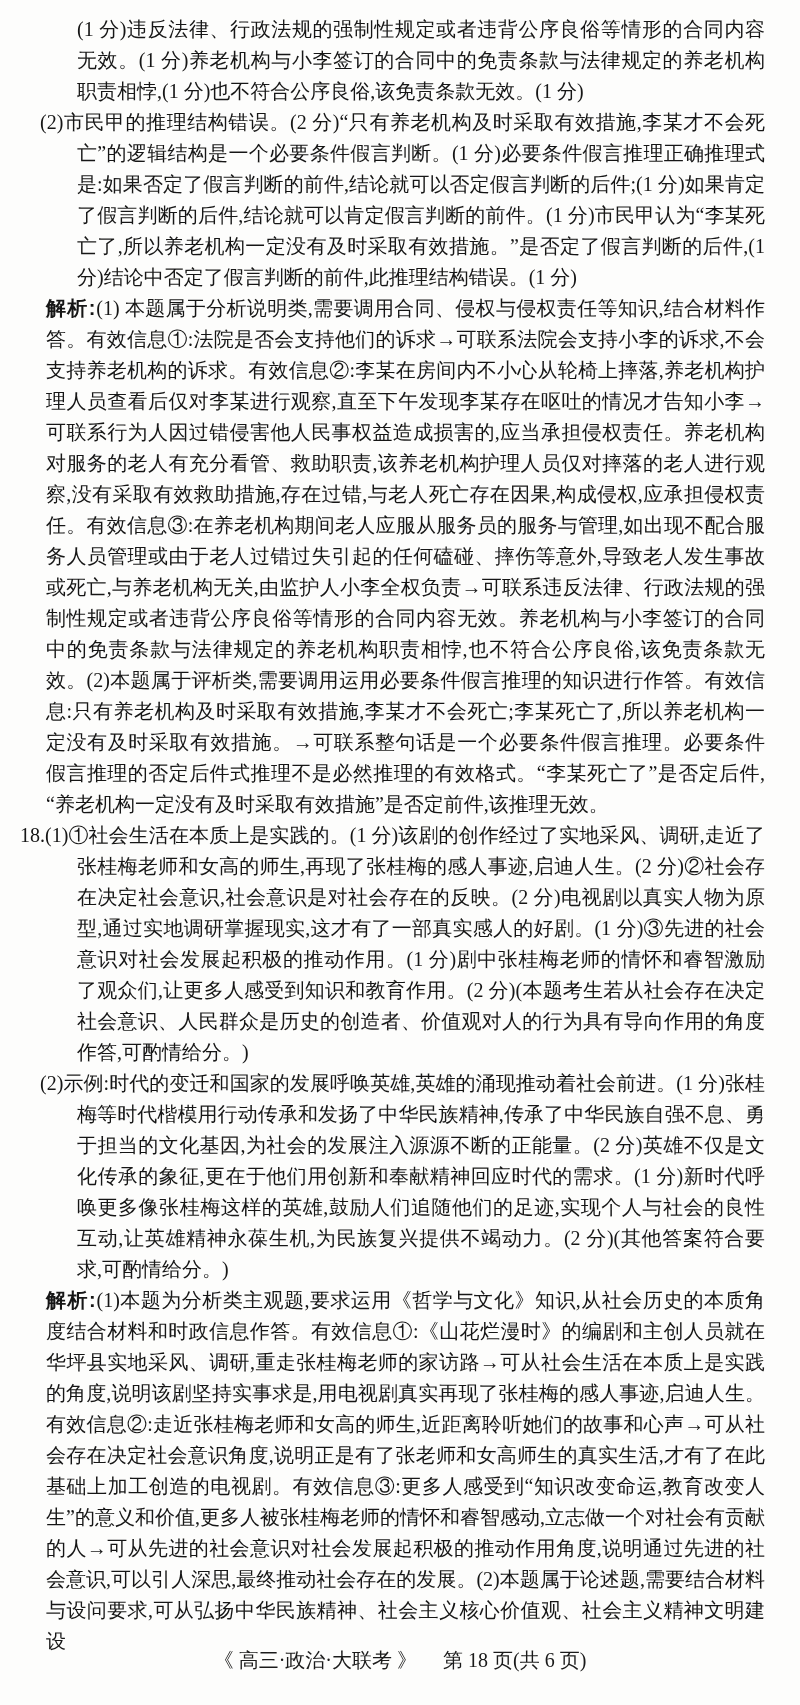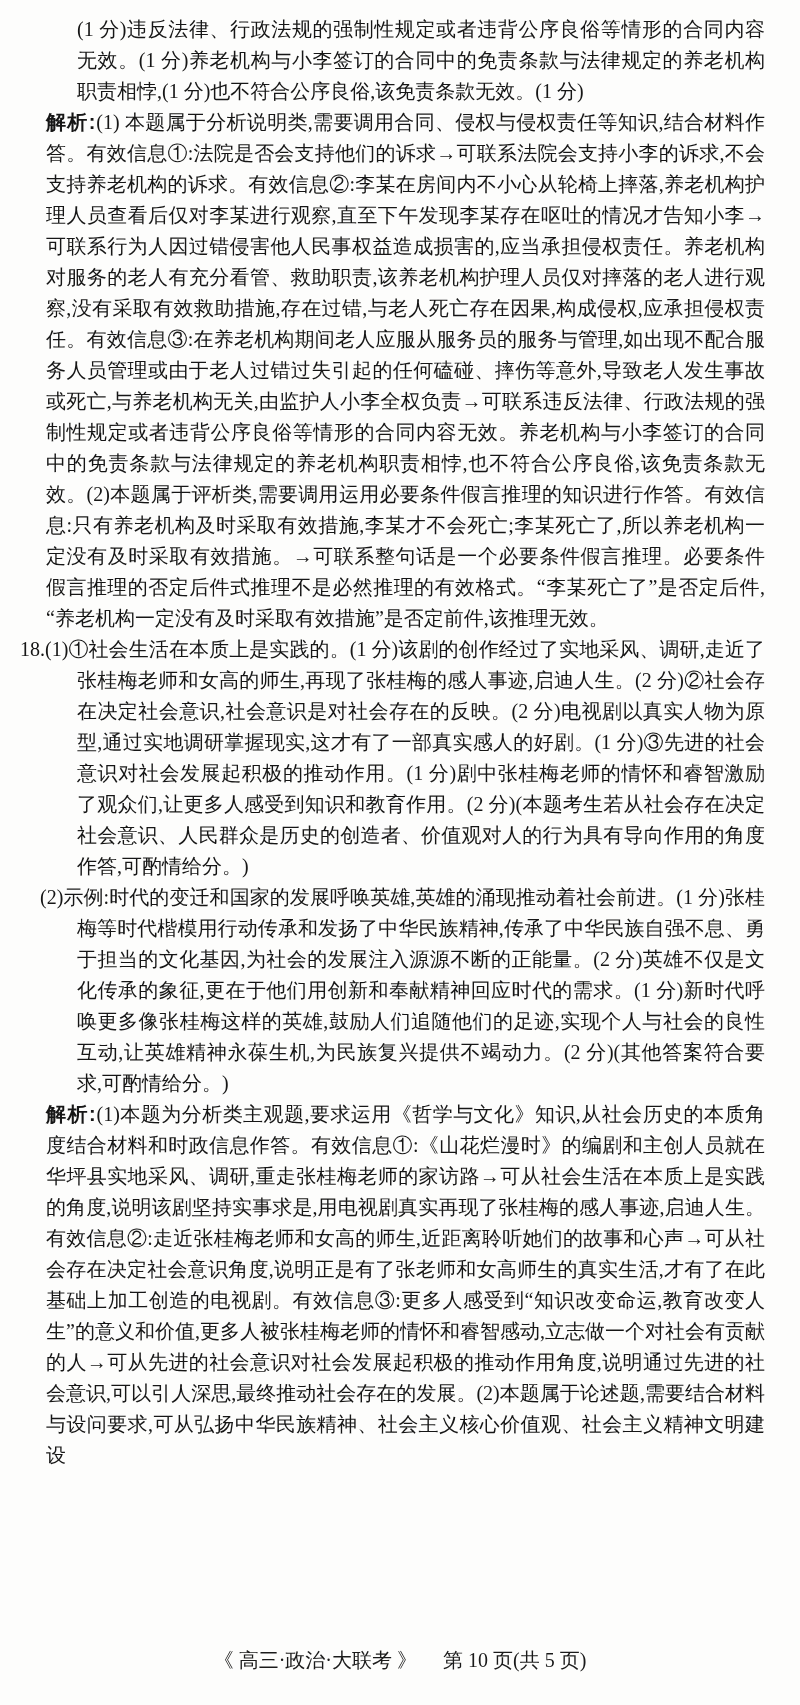--- a/index.html
+++ b/index.html
@@ -46,35 +46,38 @@
 </head>
 <body>
 
 <div class="page-wrap">
   <div class="page">
 
     <p class="ans-cont">
       <span>(1 分)违反法律、行政法规的强制性规定或者违背公序良俗等情形的合同内容无效。(1 分)养老机构与小李签订的合同中的免责条款与法律规定的养老机构职责相悖,(1 分)也不符合公序良俗,该免责条款无效。(1 分)</span>
     </p>
 
+    <p class="ans-hang">
+      <span>(2)</span><span>市民甲的推理结构错误。(2 分)“只有养老机构及时采取有效措施,李某才不会死亡”的逻辑结构是一个必要条件假言判断。(1 分)必要条件假言推理正确推理式是:如果否定了假言判断的前件,结论就可以否定假言判断的后件;(1 分)如果肯定了假言判断的后件,结论就可以肯定假言判断的前件。(1 分)市民甲认为“李某死亡了,所以养老机构一定没有及时采取有效措施。”是否定了假言判断的后件,(1 分)结论中否定了假言判断的前件,此推理结构错误。(1 分)</span>
+    </p>
 
     <p class="analysis">
       <span class="analysis-label">解析:</span><span>(1) 本题属于分析说明类,需要调用合同、侵权与侵权责任等知识,结合材料作答。有效信息①:法院是否会支持他们的诉求→可联系法院会支持小李的诉求,不会支持养老机构的诉求。有效信息②:李某在房间内不小心从轮椅上摔落,养老机构护理人员查看后仅对李某进行观察,直至下午发现李某存在呕吐的情况才告知小李→可联系行为人因过错侵害他人民事权益造成损害的,应当承担侵权责任。养老机构对服务的老人有充分看管、救助职责,该养老机构护理人员仅对摔落的老人进行观察,没有采取有效救助措施,存在过错,与老人死亡存在因果,构成侵权,应承担侵权责任。有效信息③:在养老机构期间老人应服从服务员的服务与管理,如出现不配合服务人员管理或由于老人过错过失引起的任何磕碰、摔伤等意外,导致老人发生事故或死亡,与养老机构无关,由监护人小李全权负责→可联系违反法律、行政法规的强制性规定或者违背公序良俗等情形的合同内容无效。养老机构与小李签订的合同中的免责条款与法律规定的养老机构职责相悖,也不符合公序良俗,该免责条款无效。(2)本题属于评析类,需要调用运用必要条件假言推理的知识进行作答。有效信息:只有养老机构及时采取有效措施,李某才不会死亡;李某死亡了,所以养老机构一定没有及时采取有效措施。→可联系整句话是一个必要条件假言推理。必要条件假言推理的否定后件式推理不是必然推理的有效格式。“李某死亡了”是否定后件,“养老机构一定没有及时采取有效措施”是否定前件,该推理无效。</span>
     </p>
 
     <p class="ans-hang-num">
       <span>18.</span><span>(1)</span><span>①社会生活在本质上是实践的。(1 分)该剧的创作经过了实地采风、调研,走近了张桂梅老师和女高的师生,再现了张桂梅的感人事迹,启迪人生。(2 分)②社会存在决定社会意识,社会意识是对社会存在的反映。(2 分)电视剧以真实人物为原型,通过实地调研掌握现实,这才有了一部真实感人的好剧。(1 分)③先进的社会意识对社会发展起积极的推动作用。(1 分)剧中张桂梅老师的情怀和睿智激励了观众们,让更多人感受到知识和教育作用。(2 分)(本题考生若从社会存在决定社会意识、人民群众是历史的创造者、价值观对人的行为具有导向作用的角度作答,可酌情给分。)</span>
     </p>
 
     <p class="ans-hang">
       <span>(2)</span><span>示例:时代的变迁和国家的发展呼唤英雄,英雄的涌现推动着社会前进。(1 分)张桂梅等时代楷模用行动传承和发扬了中华民族精神,传承了中华民族自强不息、勇于担当的文化基因,为社会的发展注入源源不断的正能量。(2 分)英雄不仅是文化传承的象征,更在于他们用创新和奉献精神回应时代的需求。(1 分)新时代呼唤更多像张桂梅这样的英雄,鼓励人们追随他们的足迹,实现个人与社会的良性互动,让英雄精神永葆生机,为民族复兴提供不竭动力。(2 分)(其他答案符合要求,可酌情给分。)</span>
     </p>
 
     <p class="analysis">
       <span class="analysis-label">解析:</span><span>(1)本题为分析类主观题,要求运用《哲学与文化》知识,从社会历史的本质角度结合材料和时政信息作答。有效信息①:《山花烂漫时》的编剧和主创人员就在华坪县实地采风、调研,重走张桂梅老师的家访路→可从社会生活在本质上是实践的角度,说明该剧坚持实事求是,用电视剧真实再现了张桂梅的感人事迹,启迪人生。有效信息②:走近张桂梅老师和女高的师生,近距离聆听她们的故事和心声→可从社会存在决定社会意识角度,说明正是有了张老师和女高师生的真实生活,才有了在此基础上加工创造的电视剧。有效信息③:更多人感受到“知识改变命运,教育改变人生”的意义和价值,更多人被张桂梅老师的情怀和睿智感动,立志做一个对社会有贡献的人→可从先进的社会意识对社会发展起积极的推动作用角度,说明通过先进的社会意识,可以引人深思,最终推动社会存在的发展。(2)本题属于论述题,需要结合材料与设问要求,可从弘扬中华民族精神、社会主义核心价值观、社会主义精神文明建设</span>
     </p>
 
   </div>
 
   <div class="footer">
-    <span class="book-title">《 高三·政治·大联考 》</span><span class="page-info">第 10 页(共 5 页)</span>
+    <span class="book-title">《 高三·政治·大联考 》</span><span class="page-info">第 18 页(共 6 页)</span>
   </div>
 </div>
 
 </body></html>

